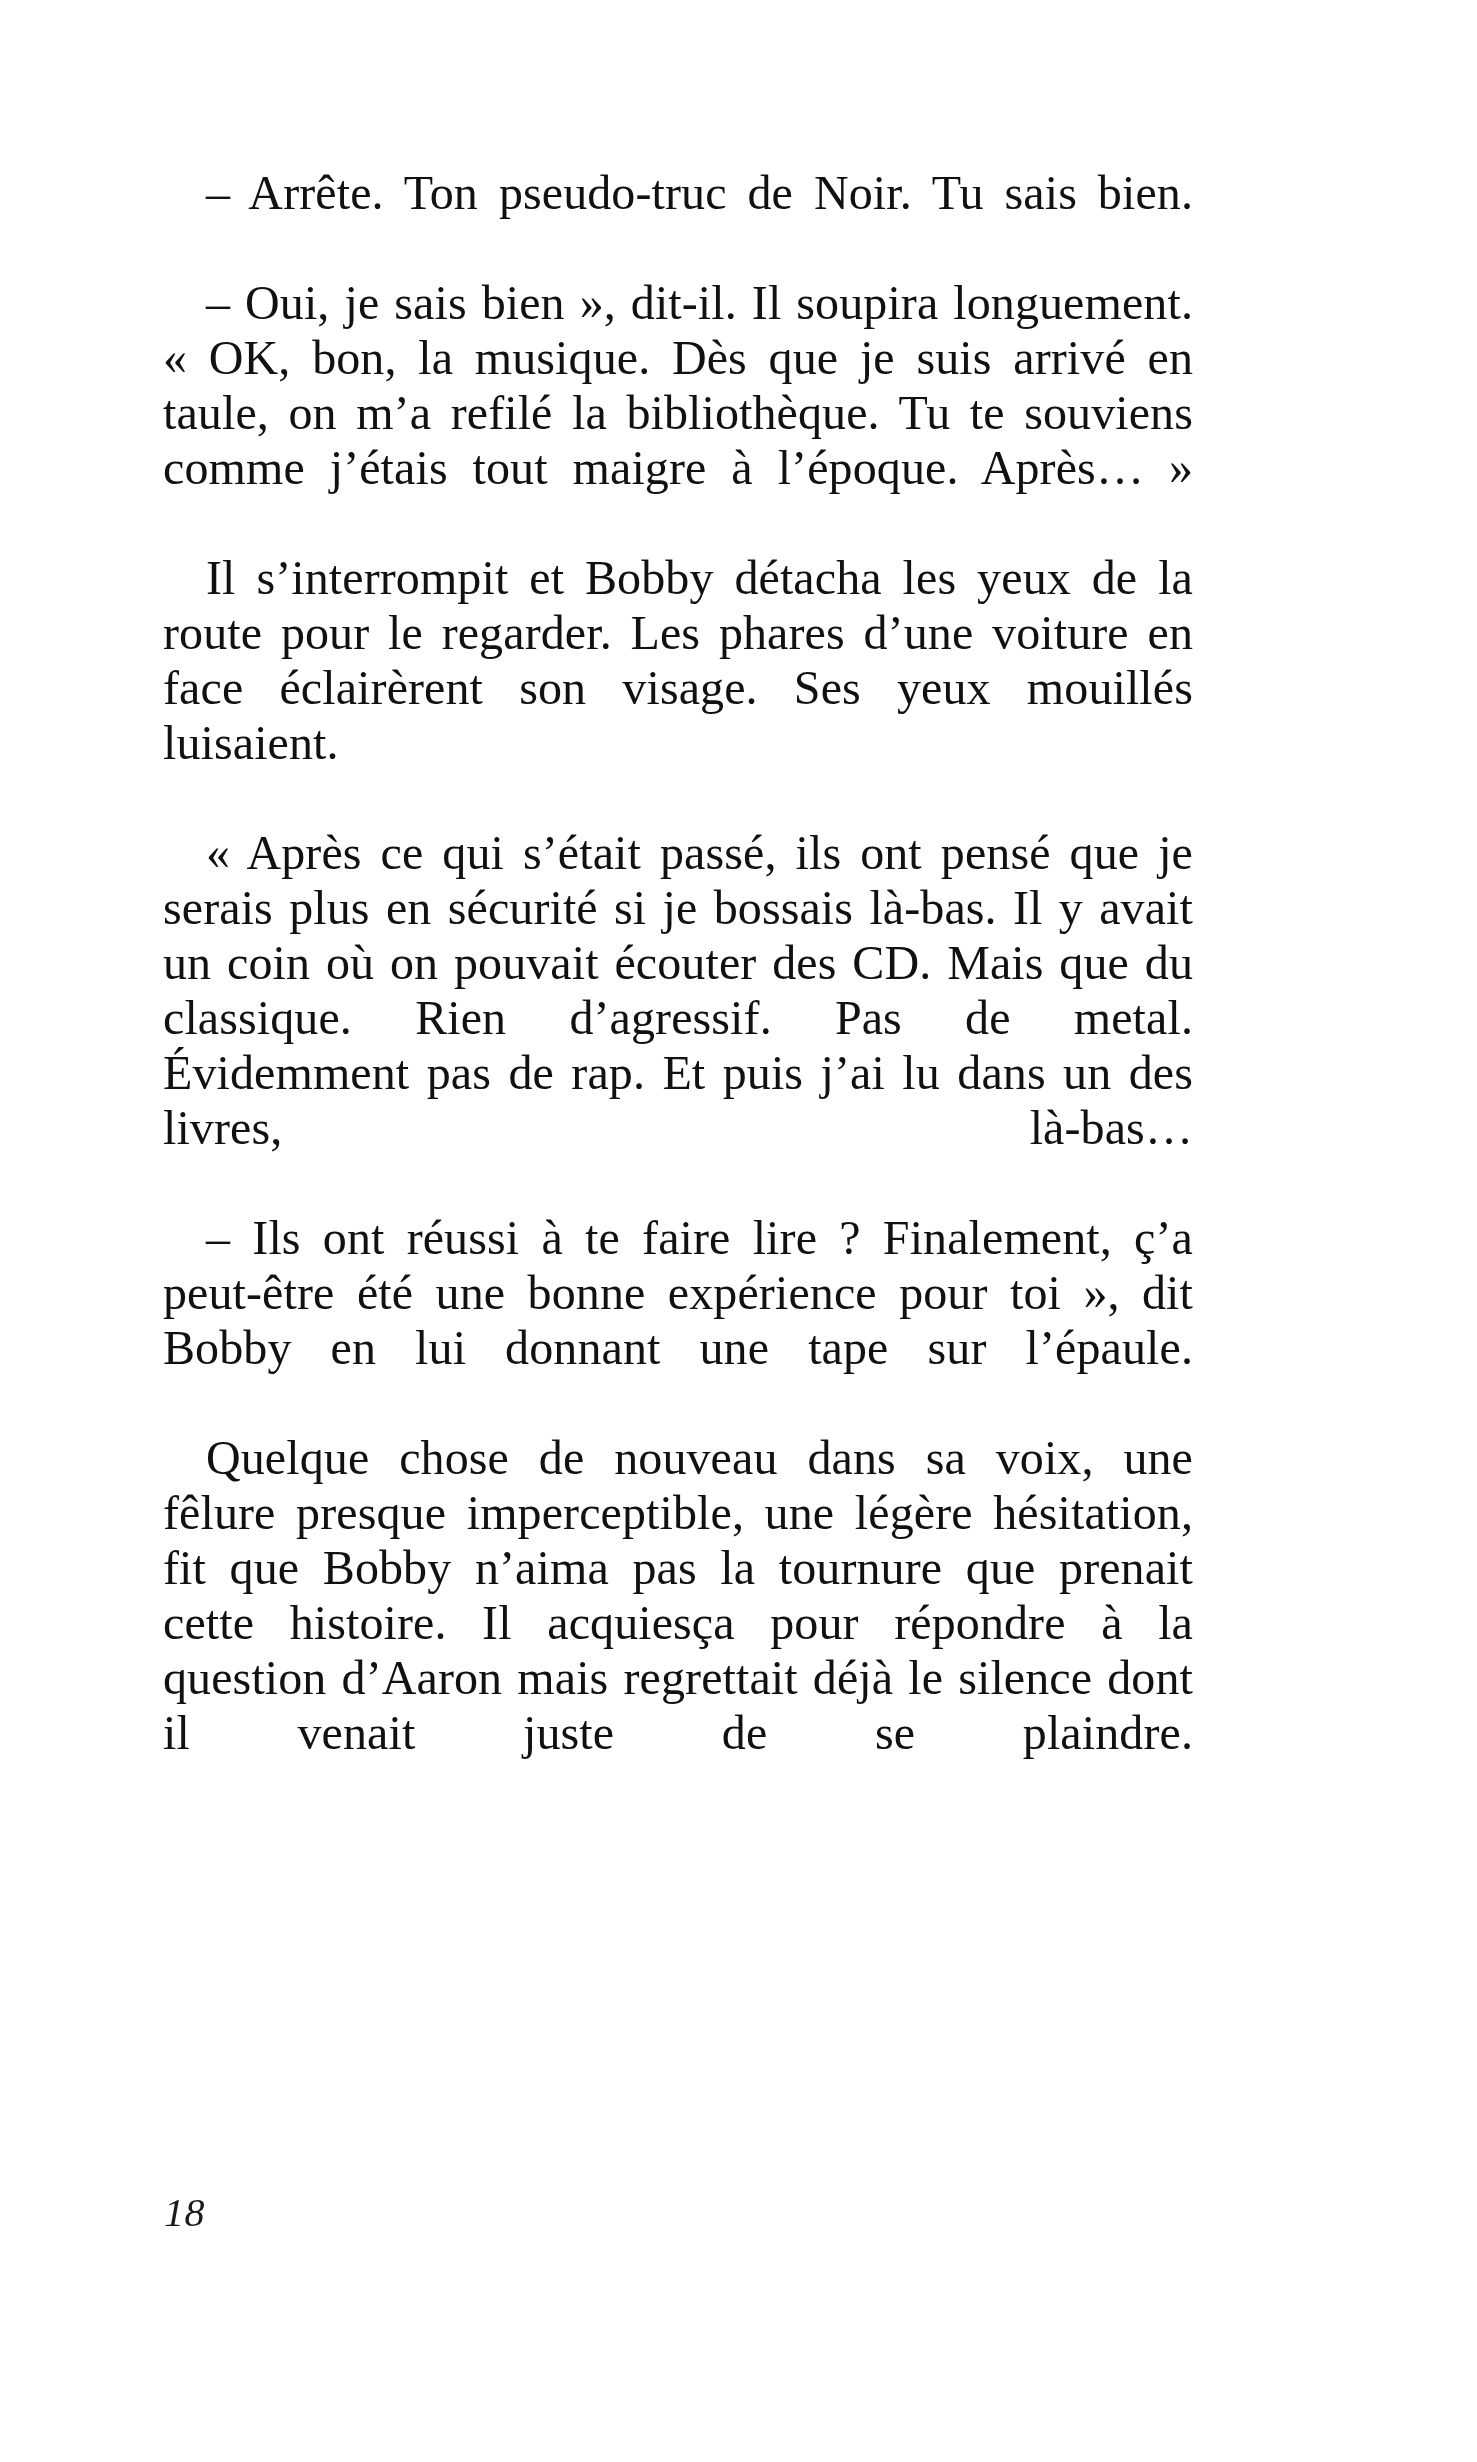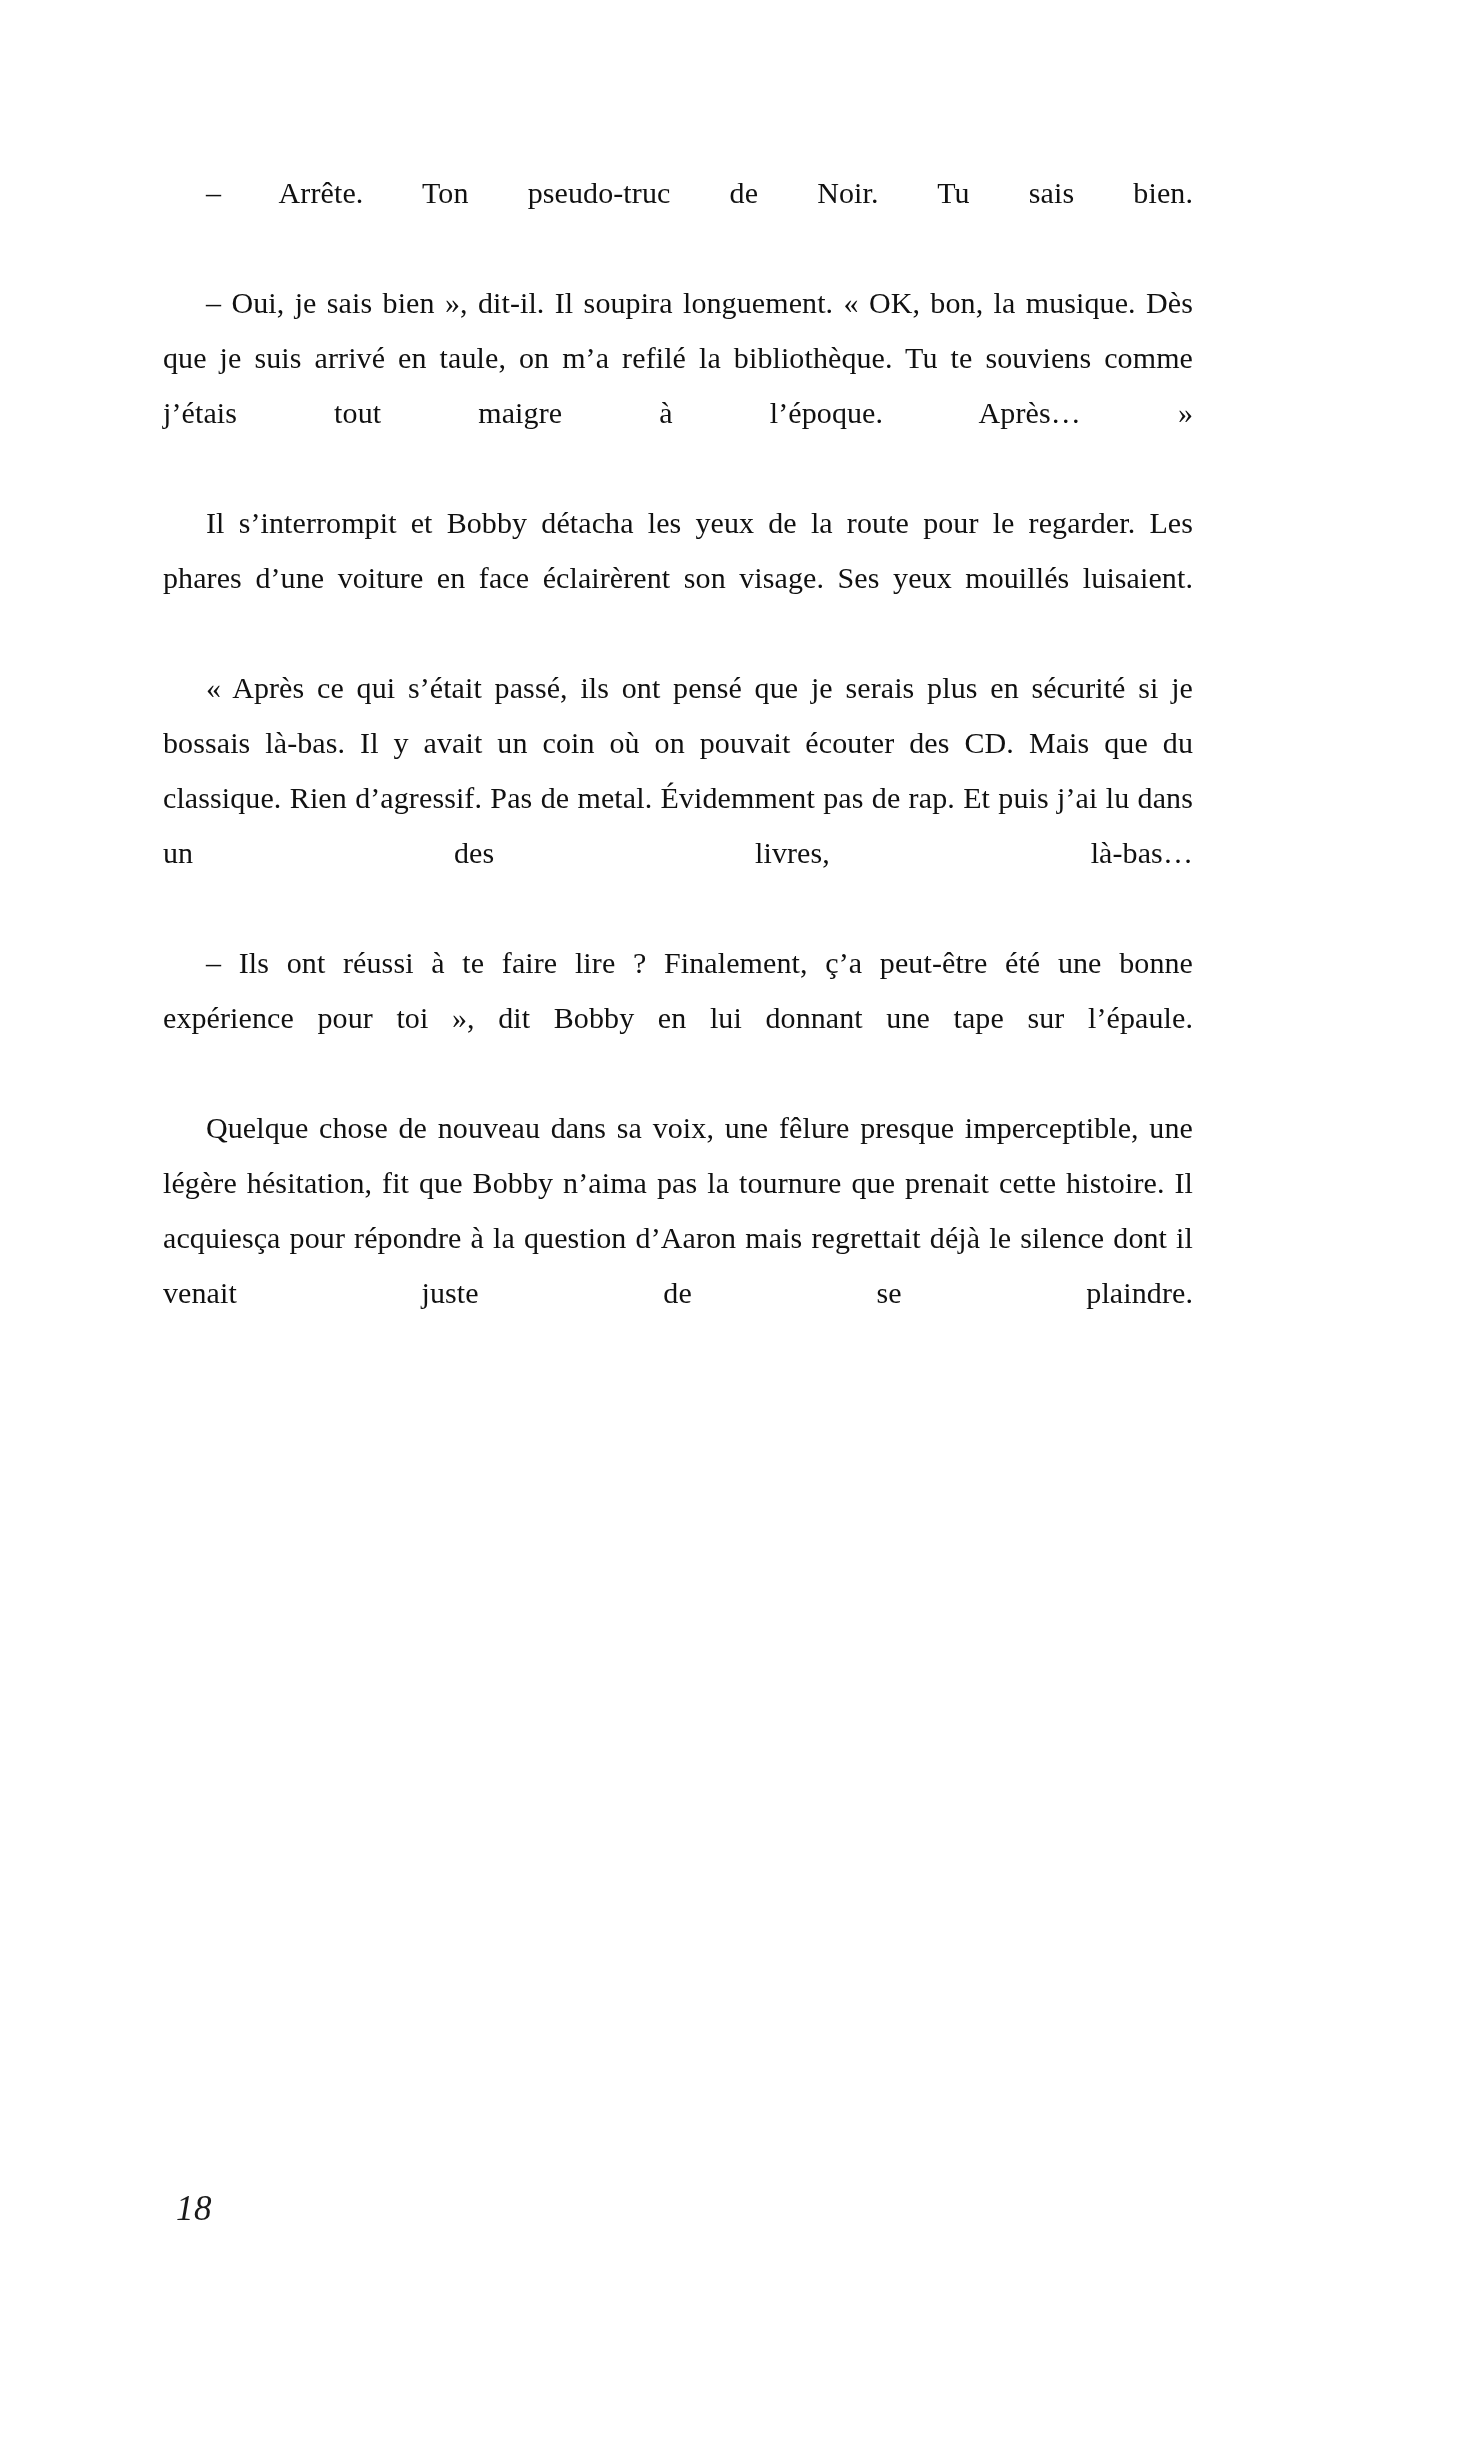--- a/index.html
+++ b/index.html
@@ -23,21 +23,21 @@
     box-sizing: border-box;
   }
 
   .text-block {
     position: absolute;
     left: 163px;
     top: 165px;
     width: 1030px;
     text-align: justify;
     text-justify: inter-word;
-    font-size: 30px;
+    font-size: 48px;
     line-height: 55px;
     letter-spacing: 0.1px;
     word-spacing: 0.2px;
     -webkit-hyphens: none;
     hyphens: none;
   }
 
   .para {
     margin: 0;
     text-indent: 43px;
@@ -46,23 +46,23 @@
 
   
   .para::after {
     content: "";
     display: inline-block;
     width: 100%;
   }
 
   .folio {
     position: absolute;
-    left: 176px;
+    left: 164px;
     top: 2189px;
-    font-size: 35px;
+    font-size: 40px;
     font-style: italic;
     color: #1a1a1a;
     letter-spacing: 0.5px;
   }
 </style>
 </head>
 <body>
 
 <div class="page">
 

